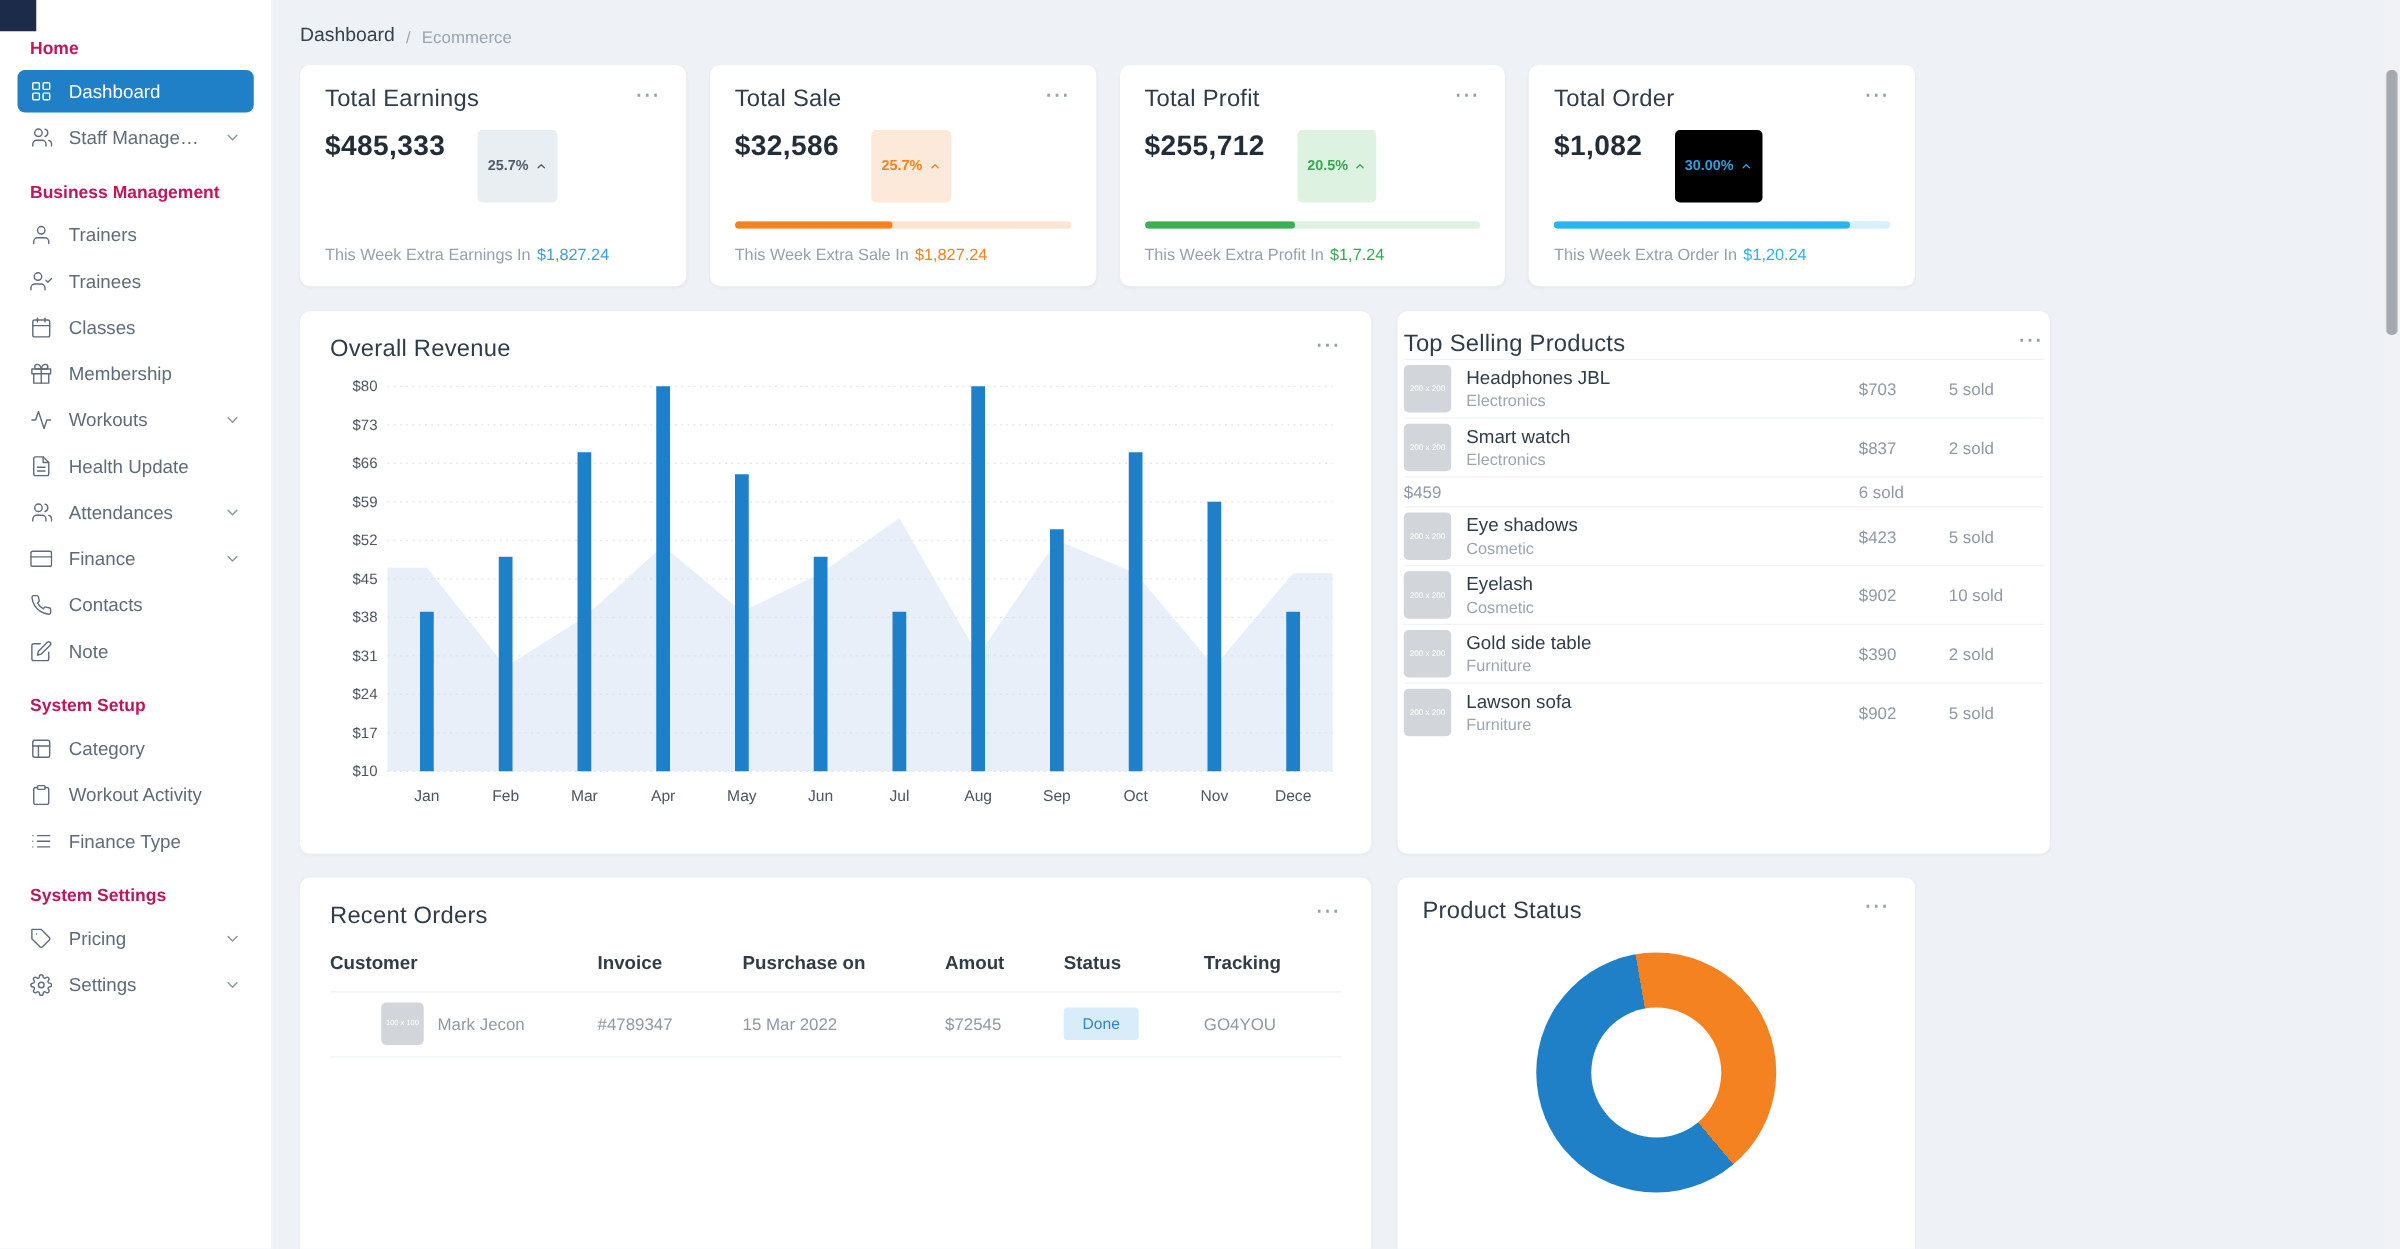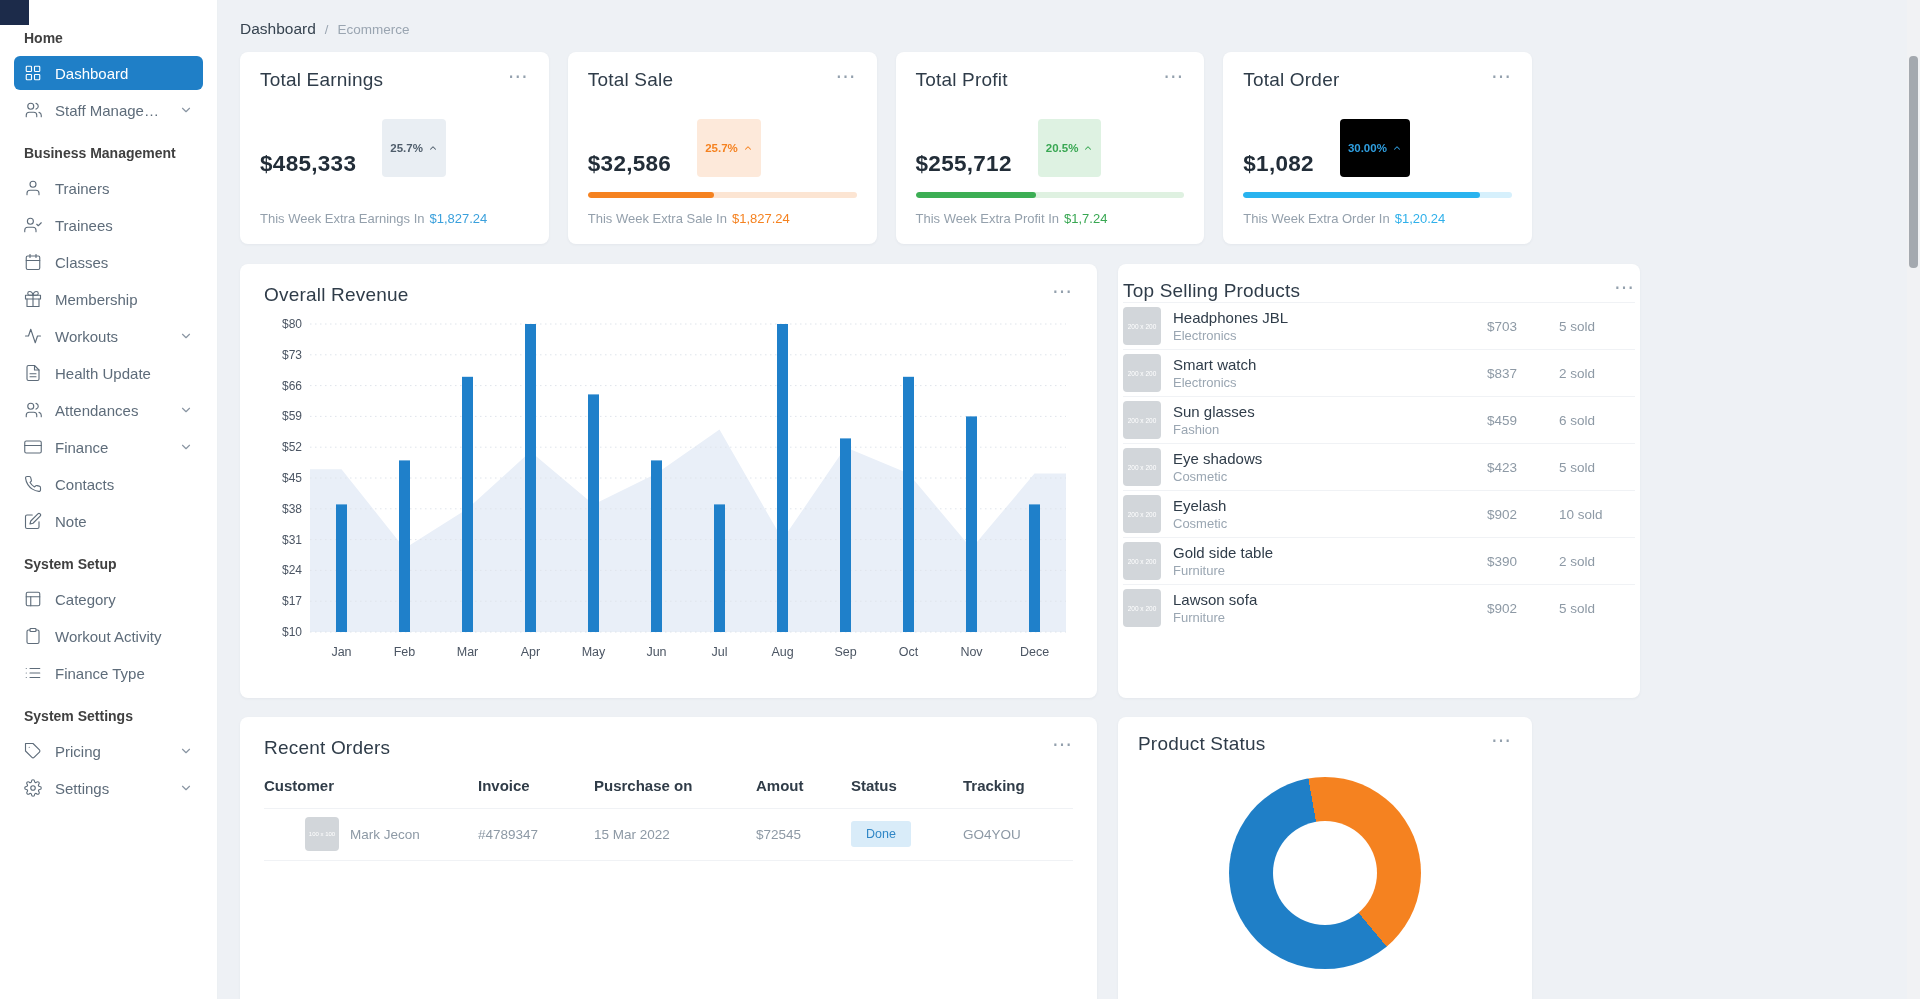--- a/index.html
+++ b/index.html
@@ -7,41 +7,41 @@
   html,body{margin:0;padding:0;}
   body{
     width:1920px;height:999px;overflow:hidden;background:#eef1f5;
     font-family:"Liberation Sans",sans-serif;display:flex;position:relative;
     -webkit-font-smoothing:antialiased;
   }
   svg{font-family:inherit;}
   
   .logo-fragment{position:absolute;left:0;top:0;width:29px;height:25px;background:#1c2b4a;z-index:5;}
   .sidebar{width:218px;min-width:218px;background:#fff;height:999px;padding:30px 14px 0;overflow:hidden;border-right:1px solid #ecf0f3;}
-  .section-label{font-size:14px;font-weight:700;color:#404040;margin:18px 10px 10px;}
+  .section-label{font-size:14px;font-weight:700;color:#be185d;margin:18px 10px 10px;}
   .sidebar .section-label:first-child{margin-top:0;}
   .nav-item{display:flex;align-items:center;gap:13px;height:34px;padding:0 10px;border-radius:6px;color:#5e6c7a;font-size:15px;margin-bottom:3px;cursor:pointer;white-space:nowrap;}
   .nav-item svg{flex-shrink:0;}
   .nav-label{flex:1;overflow:hidden;text-overflow:ellipsis;}
   .nav-chevron{display:flex;color:#8a96a3;}
   .nav-item.active{background:var(--accent);color:#fff;}
   
   .main{flex:1;padding:20px 0 0 22px;}
   .breadcrumb{display:flex;align-items:center;gap:9px;margin-bottom:14px;}
   .bc-primary{font-size:15.5px;color:#36434f;font-weight:500;cursor:pointer;}
   .bc-sep{color:#9aa5b1;font-size:13px;}
   .bc-secondary{color:#9aa5b1;font-size:13.5px;}
   .card{background:#fff;border-radius:8px;box-shadow:0 1px 3px rgba(30,50,70,.05);}
   .card-head{display:flex;align-items:flex-start;justify-content:space-between;text-align:center;}
   .card-title{margin:0;font-size:19px;font-weight:500;color:#2f3c49;letter-spacing:.2px;}
   .dots{color:#93a0ad;font-size:20px;line-height:14px;cursor:pointer;letter-spacing:1px;user-select:none;}
   
   .stats-row{display:grid;grid-template-columns:repeat(4,1fr);gap:19px;width:1292px;}
   .stat-card{padding:17px 20px 18px;}
-  .stat-value-row{display:flex;align-items:flex-end;gap:26px;margin-top:28px;}
+  .stat-value-row{display:flex;align-items:flex-start;gap:26px;margin-top:13px;}
   .stat-value{font-size:22.5px;font-weight:700;color:#222d38;letter-spacing:.3px;}
   .stat-badge{display:inline-flex;align-items:center;gap:5px;font-size:11.5px;font-weight:600;padding:23px 8px;border-radius:4px;}
   .progress-track{height:6px;border-radius:3px;margin-top:15px;overflow:hidden;}
   .progress-fill{height:100%;border-radius:3px;}
   .stat-note{margin-top:13px;font-size:13px;color:#94a0ac;display:flex;gap:5px;align-items:baseline;white-space:nowrap;}
   .stat-note.no-bar{margin-top:34px;}
   .note-amount{font-weight:500;}
   
   .mid-row{display:flex;gap:21px;margin-top:20px;width:1400px;}
   .revenue-card{width:857px;min-width:857px;height:434px;padding:20px 24px;}
@@ -425,29 +425,20 @@
               </div>
               <div>
                 <div class="ts-name">Smart watch</div>
                 <div class="ts-cat">Electronics</div>
               </div>
             </div>
             <span class="ts-price">$837</span>
             <span class="ts-stock">2 sold</span>
           </div>
           <div class="ts-row">
-            <div class="ts-prod">
-              <div class="thumb">
-                <span>200 x 200</span>
-              </div>
-              <div>
-                <div class="ts-name">Sun glasses</div>
-                <div class="ts-cat">Fashion</div>
-              </div>
-            </div>
             <span class="ts-price">$459</span>
             <span class="ts-stock">6 sold</span>
           </div>
           <div class="ts-row">
             <div class="ts-prod">
               <div class="thumb">
                 <span>200 x 200</span>
               </div>
               <div>
                 <div class="ts-name">Eye shadows</div>

